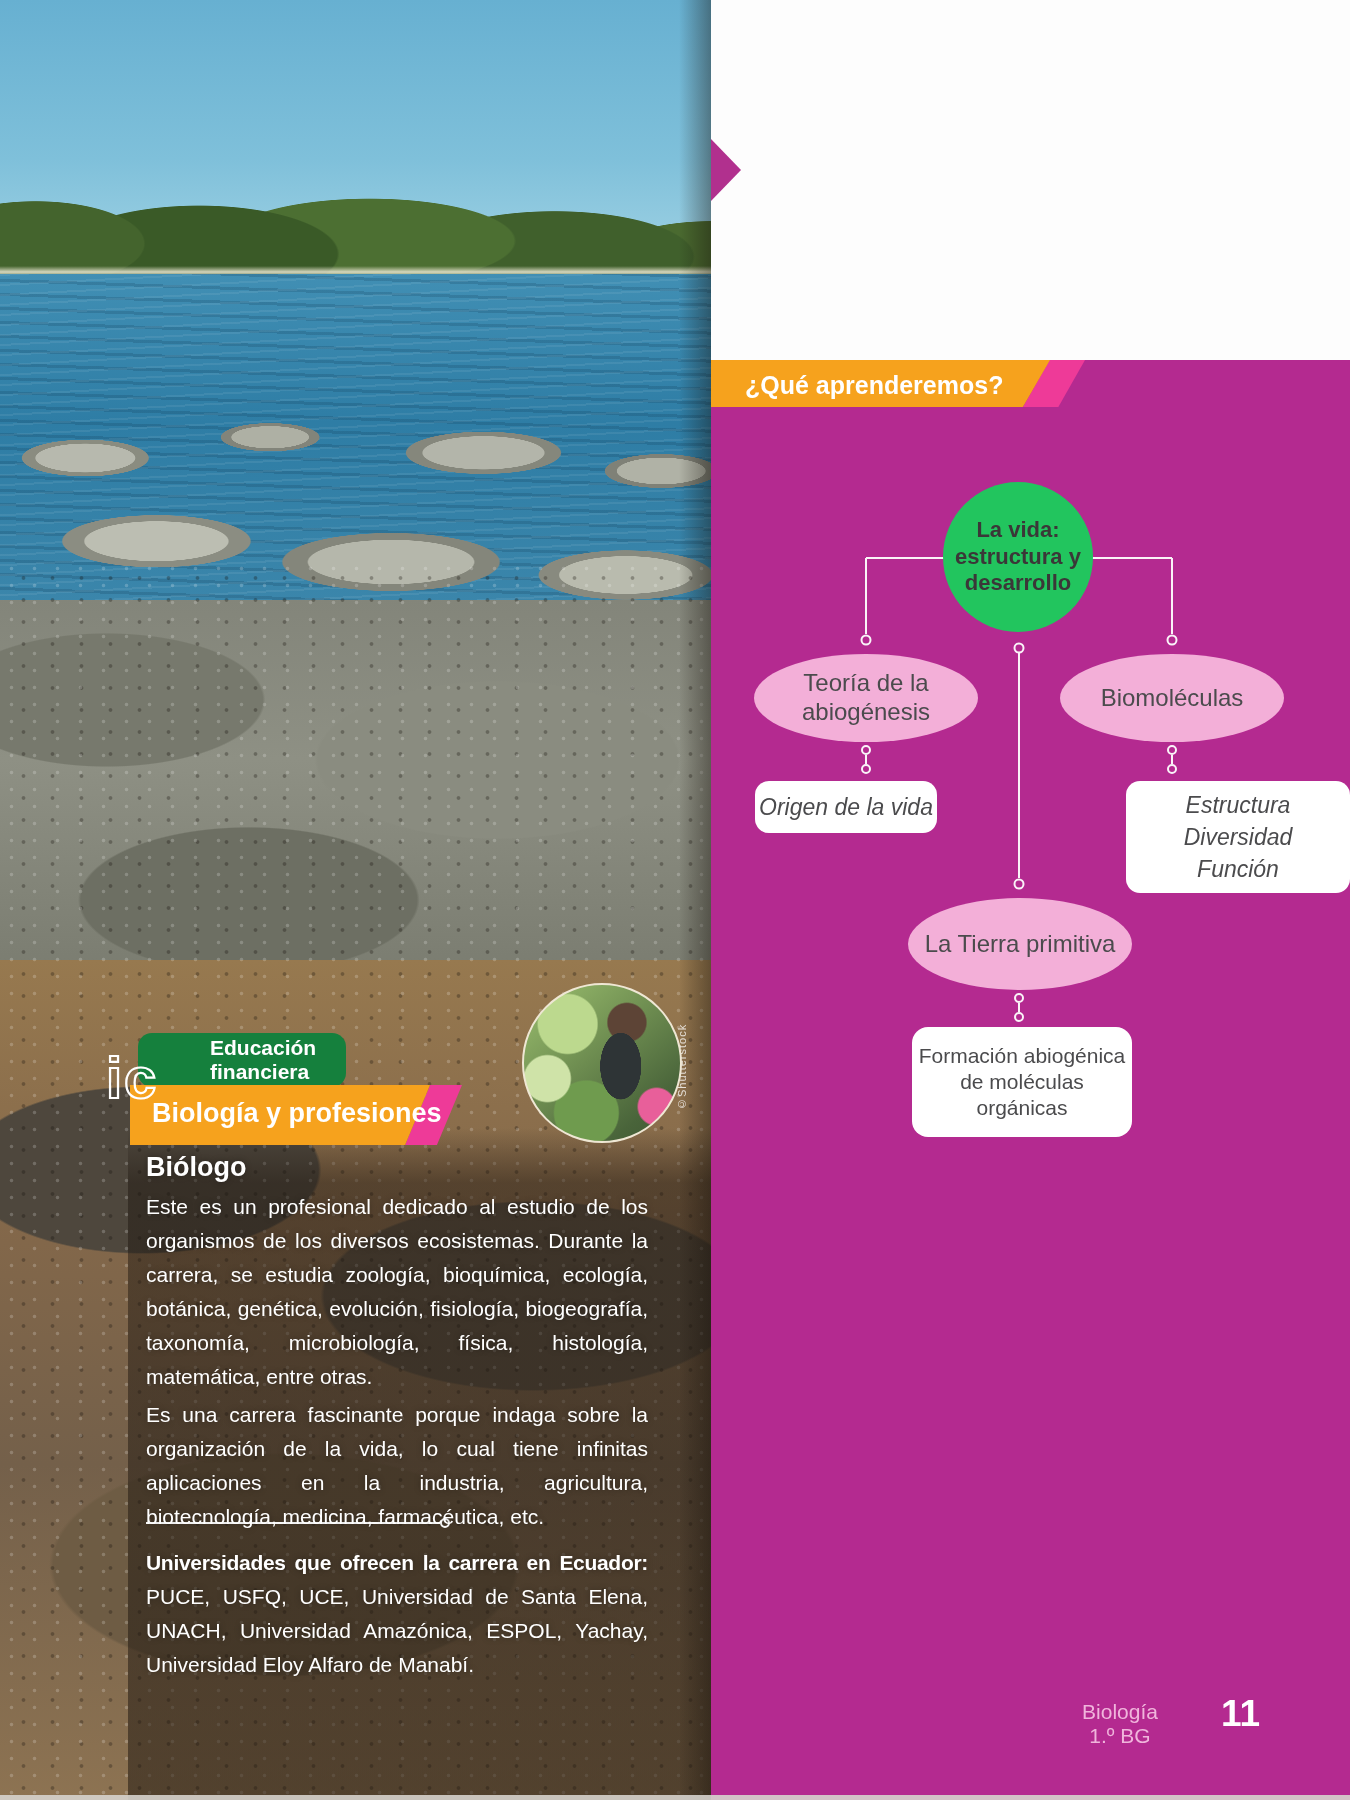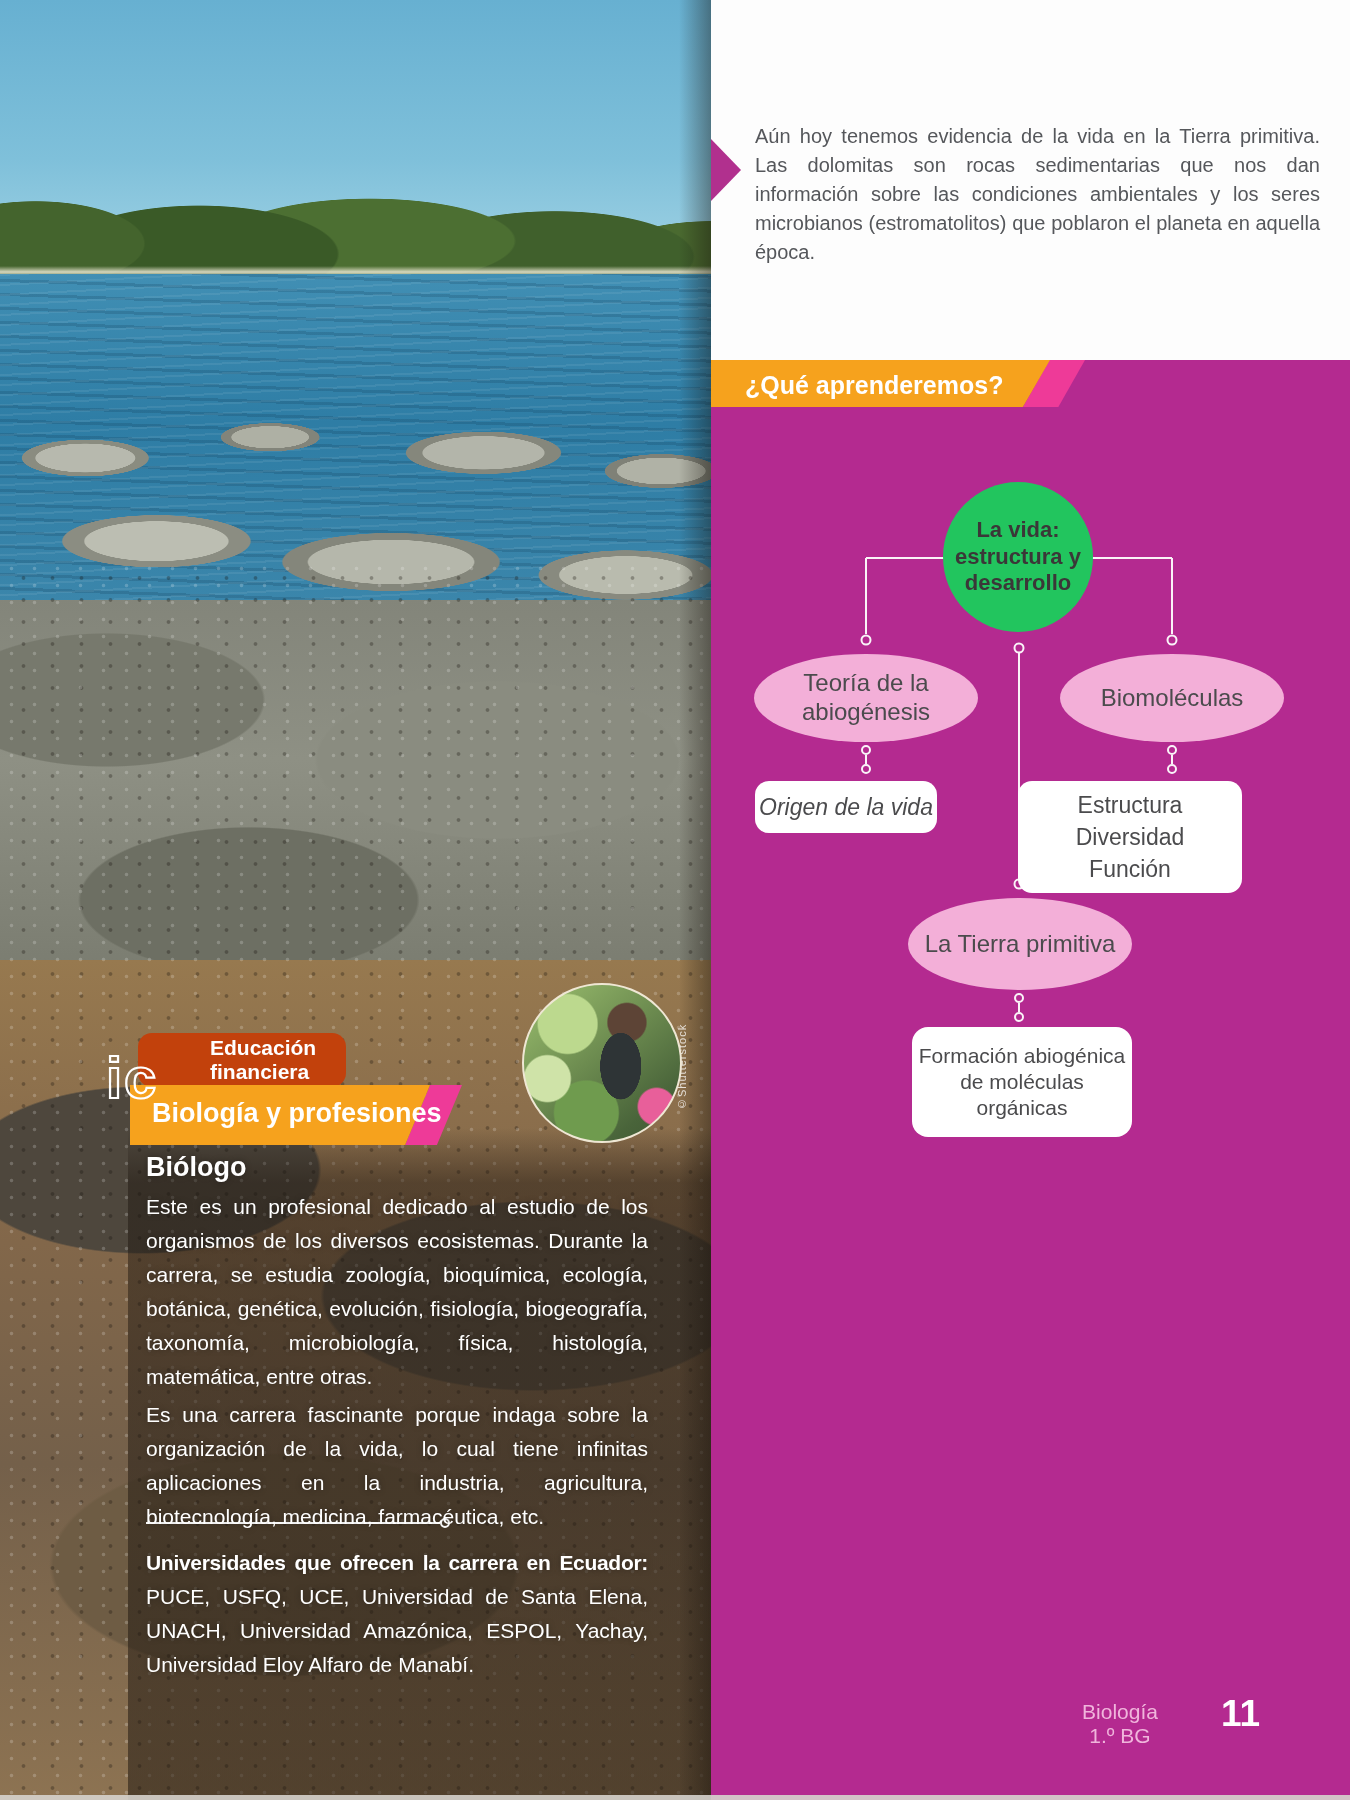--- a/index.html
+++ b/index.html
@@ -82,29 +82,29 @@
   .node{display:flex;align-items:center;justify-content:center;text-align:center;
         box-sizing:border-box;z-index:6;}
   .node-root{left:943px;top:482px;width:150px;height:150px;border-radius:50%;
     background:#22c55e;font-weight:bold;font-size:22px;line-height:1.2;color:#3b3738;padding:0 10px;}
   .ellipse{border-radius:50%;background:#f3afd8;font-size:24px;color:#4b4b4d;line-height:1.2;}
   .ell-left{left:754px;top:654px;width:224px;height:88px;}
   .ell-right{left:1060px;top:654px;width:224px;height:88px;}
   .ell-center{left:908px;top:898px;width:224px;height:92px;}
   .wbox{background:#ffffff;border-radius:14px;font-size:23px;color:#4b4b4d;}
   .box-left{left:755px;top:781px;width:182px;height:52px;font-style:italic;}
-  .box-right{left:1018px;top:781px;width:224px;height:112px;flex-direction:column;
-    justify-content:space-around;padding:8px 0;}
+  .box-right{left:1126px;top:781px;width:224px;height:112px;flex-direction:column;
+    justify-content:space-around;padding:8px 0;font-style:italic;}
   .box-center{left:912px;top:1027px;width:220px;height:110px;font-size:21px;line-height:1.25;padding:0 6px;border-radius:16px;}
 
   
   .overlay-svg{left:0;top:0;width:1350px;height:1800px;z-index:5;pointer-events:none;}
 
   
-  .edu-badge{left:138px;top:1033px;width:208px;height:54px;border-radius:14px;background:#c2410c;
+  .edu-badge{left:138px;top:1033px;width:208px;height:54px;border-radius:14px;background:#15803d;
     z-index:6;display:flex;flex-direction:column;justify-content:center;padding-left:72px;box-sizing:border-box;}
   .edu-badge span{font-size:21px;font-weight:bold;color:#ffffff;line-height:24px;}
   .ic-logo{left:100px;top:1040px;z-index:7;}
   .bio-banner-pink{left:405px;top:1085px;width:57px;height:60px;background:#ee3a98;z-index:6;
     clip-path:polygon(44% 0, 100% 0, 56% 100%, 0 100%);}
   .bio-banner-orange{left:130px;top:1085px;width:300px;height:60px;background:#f6a21d;z-index:6;
     clip-path:polygon(0 0, 100% 0, 91.7% 100%, 0 100%);}
   .bio-banner-label{left:152px;top:1098px;font-size:27px;font-weight:bold;color:#ffffff;z-index:7;}
 
   
@@ -139,21 +139,20 @@
     <div class="abs speckle"></div>
     <div class="abs text-shade"></div>
     <div class="abs gutter-shadow"></div>
     <div class="abs photo-credit">©Shutterstock</div>
   </div>
 
   <div class="abs white-top"></div>
   <div class="abs magenta-panel"></div>
 
   <div class="abs note-arrow"></div>
-  <div class="abs intro-note">Aún hoy tenemos evidencia de la vida en la Tierra primitiva. Las dolomitas son rocas sedimentarias que nos dan información sobre las condiciones ambientales y los seres microbianos (estromatolitos) que poblaron el planeta en aquella época.</div>
 
   <div class="abs learn-banner-pink"></div>
   <div class="abs learn-banner-orange"></div>
   <div class="abs learn-banner-label">¿Qué aprenderemos?</div>
 
   <svg class="abs overlay-svg" viewBox="0 0 1350 1800">
     <g stroke="#faf3f8" stroke-width="2" fill="none">
       <path d="M 866 558 H 944"></path>
       <path d="M 866 558 V 634"></path>
       <circle cx="866" cy="640" r="4.5"></circle>

